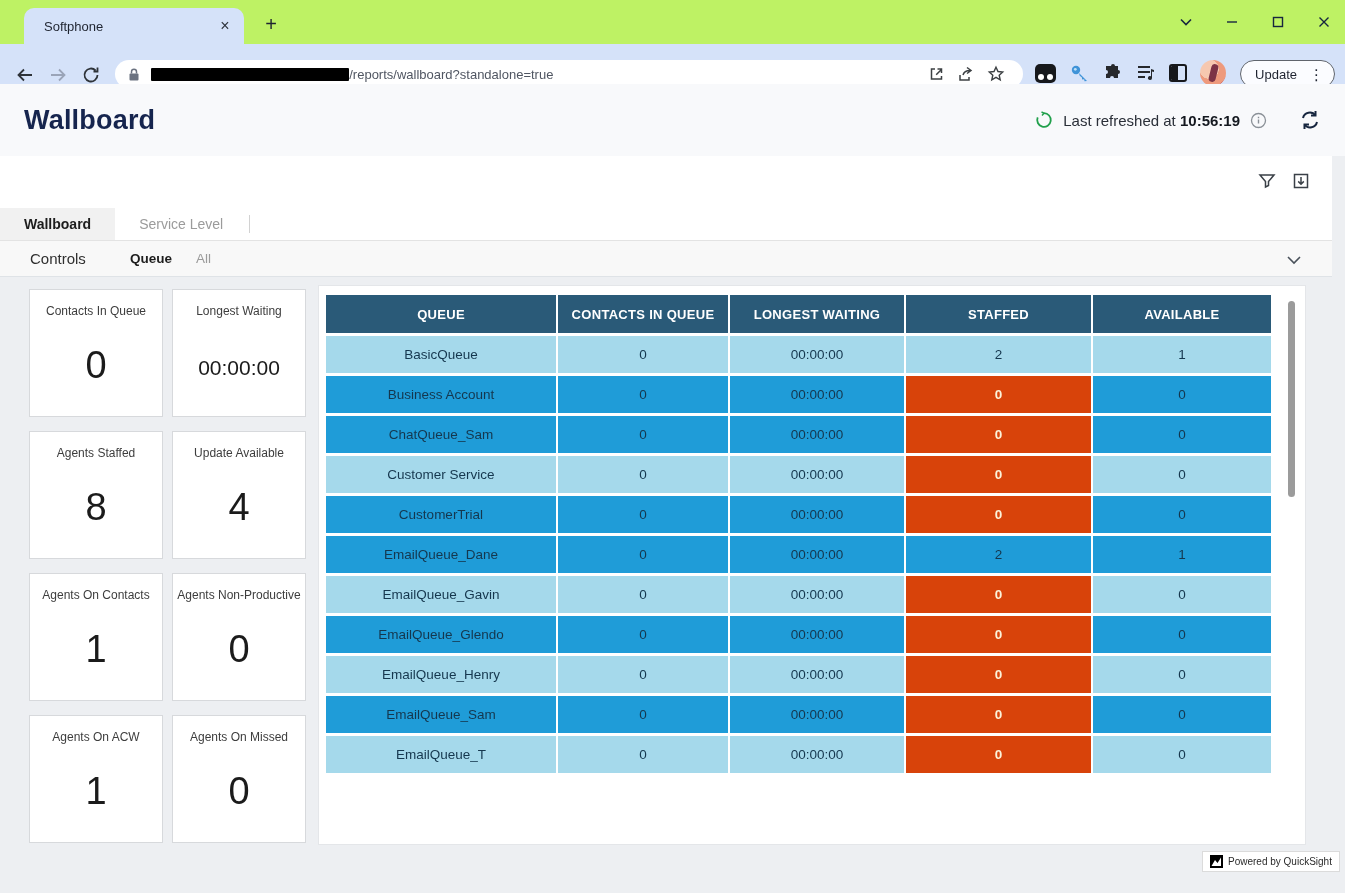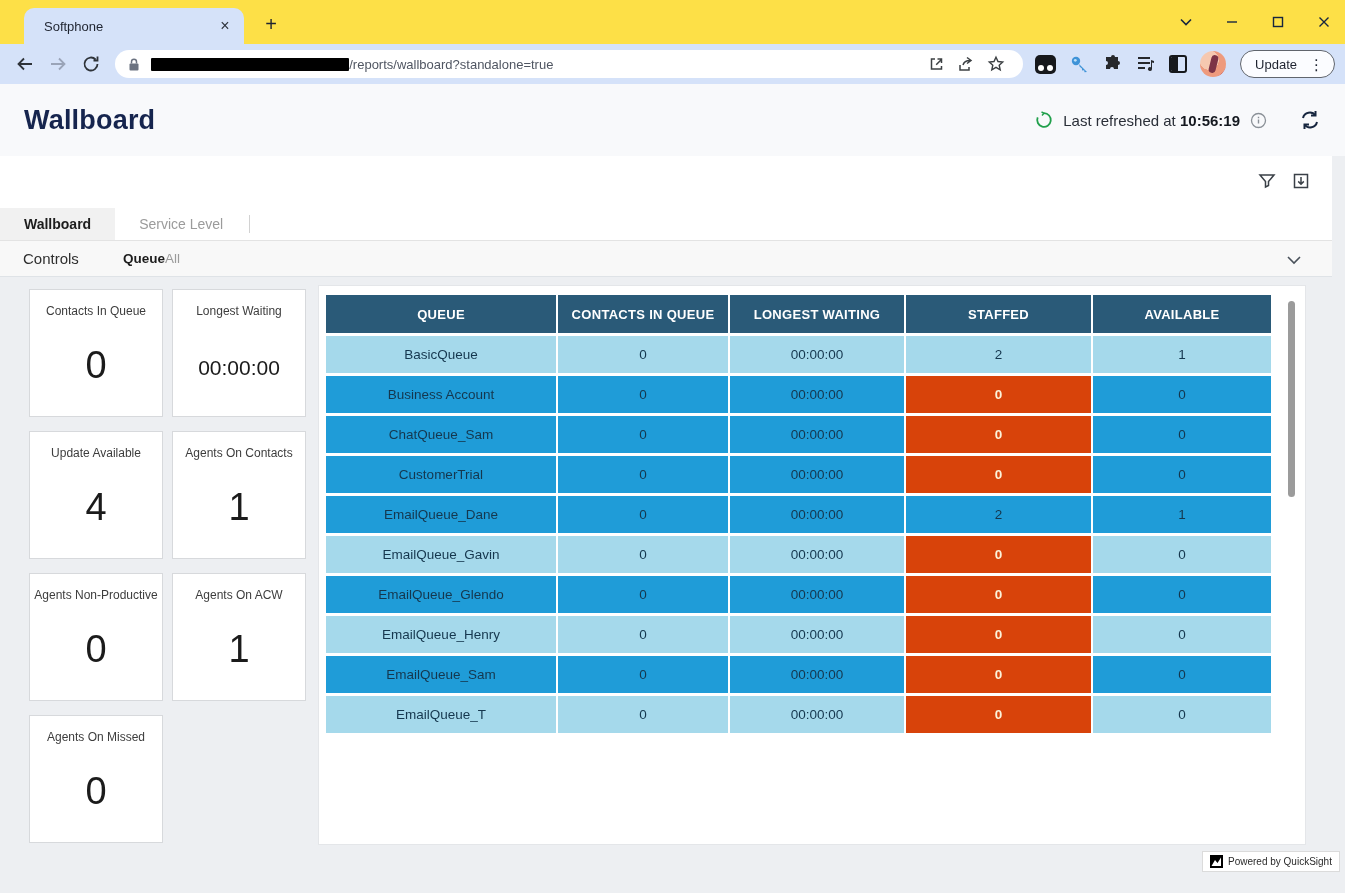--- a/index.html
+++ b/index.html
@@ -1,32 +1,32 @@
 <!DOCTYPE html>
 <html><head>
 <meta charset="utf-8">
 <style>
   * { box-sizing: border-box; margin: 0; padding: 0; }
   html,body { width:1345px; height:893px; overflow:hidden; }
   body { font-family: "Liberation Sans", "DejaVu Sans", sans-serif; background:#EDEFF2; position:relative; }
   svg { display:block; }
 
   
-  .titlebar { position:absolute; left:0; top:0; width:1345px; height:44px; background:#fde047; }
+  .titlebar { position:absolute; left:0; top:0; width:1345px; height:44px; background:#bef264; }
   .tab { position:absolute; left:24px; top:8px; width:220px; height:36px; background:#D5E2F9;
          border-radius:10px 10px 0 0; display:flex; align-items:center; padding:0 10px 0 20px; }
   .tab-title { font-size:13px; color:#1f2430; flex:1; }
   .tab-close { font-size:16px; color:#30363f; width:18px; height:18px; line-height:17px; text-align:center; border-radius:50%; }
   .newtab { position:absolute; left:258px; top:12px; width:26px; height:26px; font-size:20px; color:#1f2430;
             text-align:center; line-height:25px; }
   .wincontrols { position:absolute; right:10px; top:0; height:44px; display:flex; align-items:center; gap:24px; color:#17263f; }
   .wincontrols .wbtn { width:22px; height:22px; display:flex; align-items:center; justify-content:center; }
 
   .toolbar { position:absolute; left:0; top:44px; width:1345px; height:40px; background:#D5E2F9;
-             display:flex; align-items:center; padding:0 10px; }
+             display:flex; align-items:flex-start; padding:16px 10px; }
   .navbtn { width:30px; height:30px; display:flex; align-items:center; justify-content:center; margin-right:4px; }
   .urlbar { width:936px; height:28px; background:#ffffff; border-radius:14px; margin-left:6px;
             display:flex; align-items:center; padding:0 12px; }
   .redact { width:198px; height:13px; background:#000; border-radius:1px; margin-left:10px; }
   .url-text { font-size:13px; color:#505662; white-space:nowrap; }
   .urlbar .spacer { flex:1; }
   .pill-icon { width:30px; height:26px; display:flex; align-items:center; justify-content:center; }
   .ext-row { display:flex; align-items:center; gap:13px; margin-left:12px; }
   .ext-domino { width:21px; height:19px; background:#16181c; border-radius:5px; position:relative; }
   .ext-domino::before, .ext-domino::after { content:""; position:absolute; bottom:3px; width:6px; height:6px; border-radius:50%; background:#fff; }
@@ -55,24 +55,24 @@
   .sheet-icons { position:absolute; right:22px; top:16px; display:flex; gap:16px; color:#3a4047; }
   .sheet-tab-row { position:absolute; left:0; bottom:0; height:32px; display:flex; align-items:flex-end; width:100%; }
   .sheet-tab { height:32px; display:flex; align-items:center; padding:0 24px; font-size:14px; }
   .sheet-tab.active { background:#F1F1F1; color:#1d1d1d; font-weight:bold; }
   .sheet-tab.inactive { color:#9b9b9b; }
   .tab-divider { width:1px; height:18px; background:#d2d2d2; margin:0 0 7px 2px; }
 
   
   .controls-bar { position:absolute; left:0; top:240px; width:1332px; height:37px; background:#F8F8F8;
                   border-top:1px solid #E3E3E3; border-bottom:1px solid #DFE3E7;
-                  display:flex; align-items:center; padding:0 23px; }
+                  display:flex; align-items:center; padding:0 30px; }
   .controls-title { font-size:15px; color:#2f2f2f; width:100px; }
   .control-name { font-size:13.5px; font-weight:bold; color:#1d1d1d; }
-  .control-value { font-size:13.5px; color:#9b9b9b; margin-left:0; }
+  .control-value { font-size:13.5px; color:#9b9b9b; margin-left:24px; }
   .controls-chevron { position:absolute; right:28px; top:9px; }
 
   
   .canvas { position:absolute; left:0; top:277px; width:1345px; height:616px; background:#EDEFF2; }
 
   .kpi-grid { position:absolute; left:29px; top:12px; width:277px;
               display:grid; grid-template-columns:134px 134px; grid-auto-rows:128px; column-gap:9px; row-gap:14px; }
   .kpi-card { background:#ffffff; border:1px solid #D7D9DC; display:flex; flex-direction:column; align-items:center; }
   .kpi-label { font-size:12px; color:#3d3d3d; margin-top:14px; text-align:center; white-space:nowrap; }
   .kpi-value { font-size:38px; color:#1b1b1b; margin-top:26px; }
@@ -270,20 +270,24 @@
   <div class="kpi-grid">
       <div class="kpi-card">
         <div class="kpi-label">Contacts In Queue</div>
         <div class="kpi-value">0</div>
       </div>
       <div class="kpi-card">
         <div class="kpi-label">Longest Waiting</div>
         <div class="kpi-value small">00:00:00</div>
       </div>
       <div class="kpi-card">
+        <div class="kpi-label">Agents Staffed</div>
+        <div class="kpi-value">8</div>
+      </div>
+      <div class="kpi-card">
         <div class="kpi-label">Update Available</div>
         <div class="kpi-value">4</div>
       </div>
       <div class="kpi-card">
         <div class="kpi-label">Agents On Contacts</div>
         <div class="kpi-value">1</div>
       </div>
       <div class="kpi-card">
         <div class="kpi-label">Agents Non-Productive</div>
         <div class="kpi-value">0</div>
@@ -331,20 +335,27 @@
             <td class="alert">0</td>
             <td>0</td>
           </tr>
           <tr class="dark">
             <td>ChatQueue_Sam</td>
             <td>0</td>
             <td>00:00:00</td>
             <td class="alert">0</td>
             <td>0</td>
           </tr>
+          <tr class="light">
+            <td>Customer Service</td>
+            <td>0</td>
+            <td>00:00:00</td>
+            <td class="alert">0</td>
+            <td>0</td>
+          </tr>
           <tr class="dark">
             <td>CustomerTrial</td>
             <td>0</td>
             <td>00:00:00</td>
             <td class="alert">0</td>
             <td>0</td>
           </tr>
           <tr class="dark">
             <td>EmailQueue_Dane</td>
             <td>0</td>

